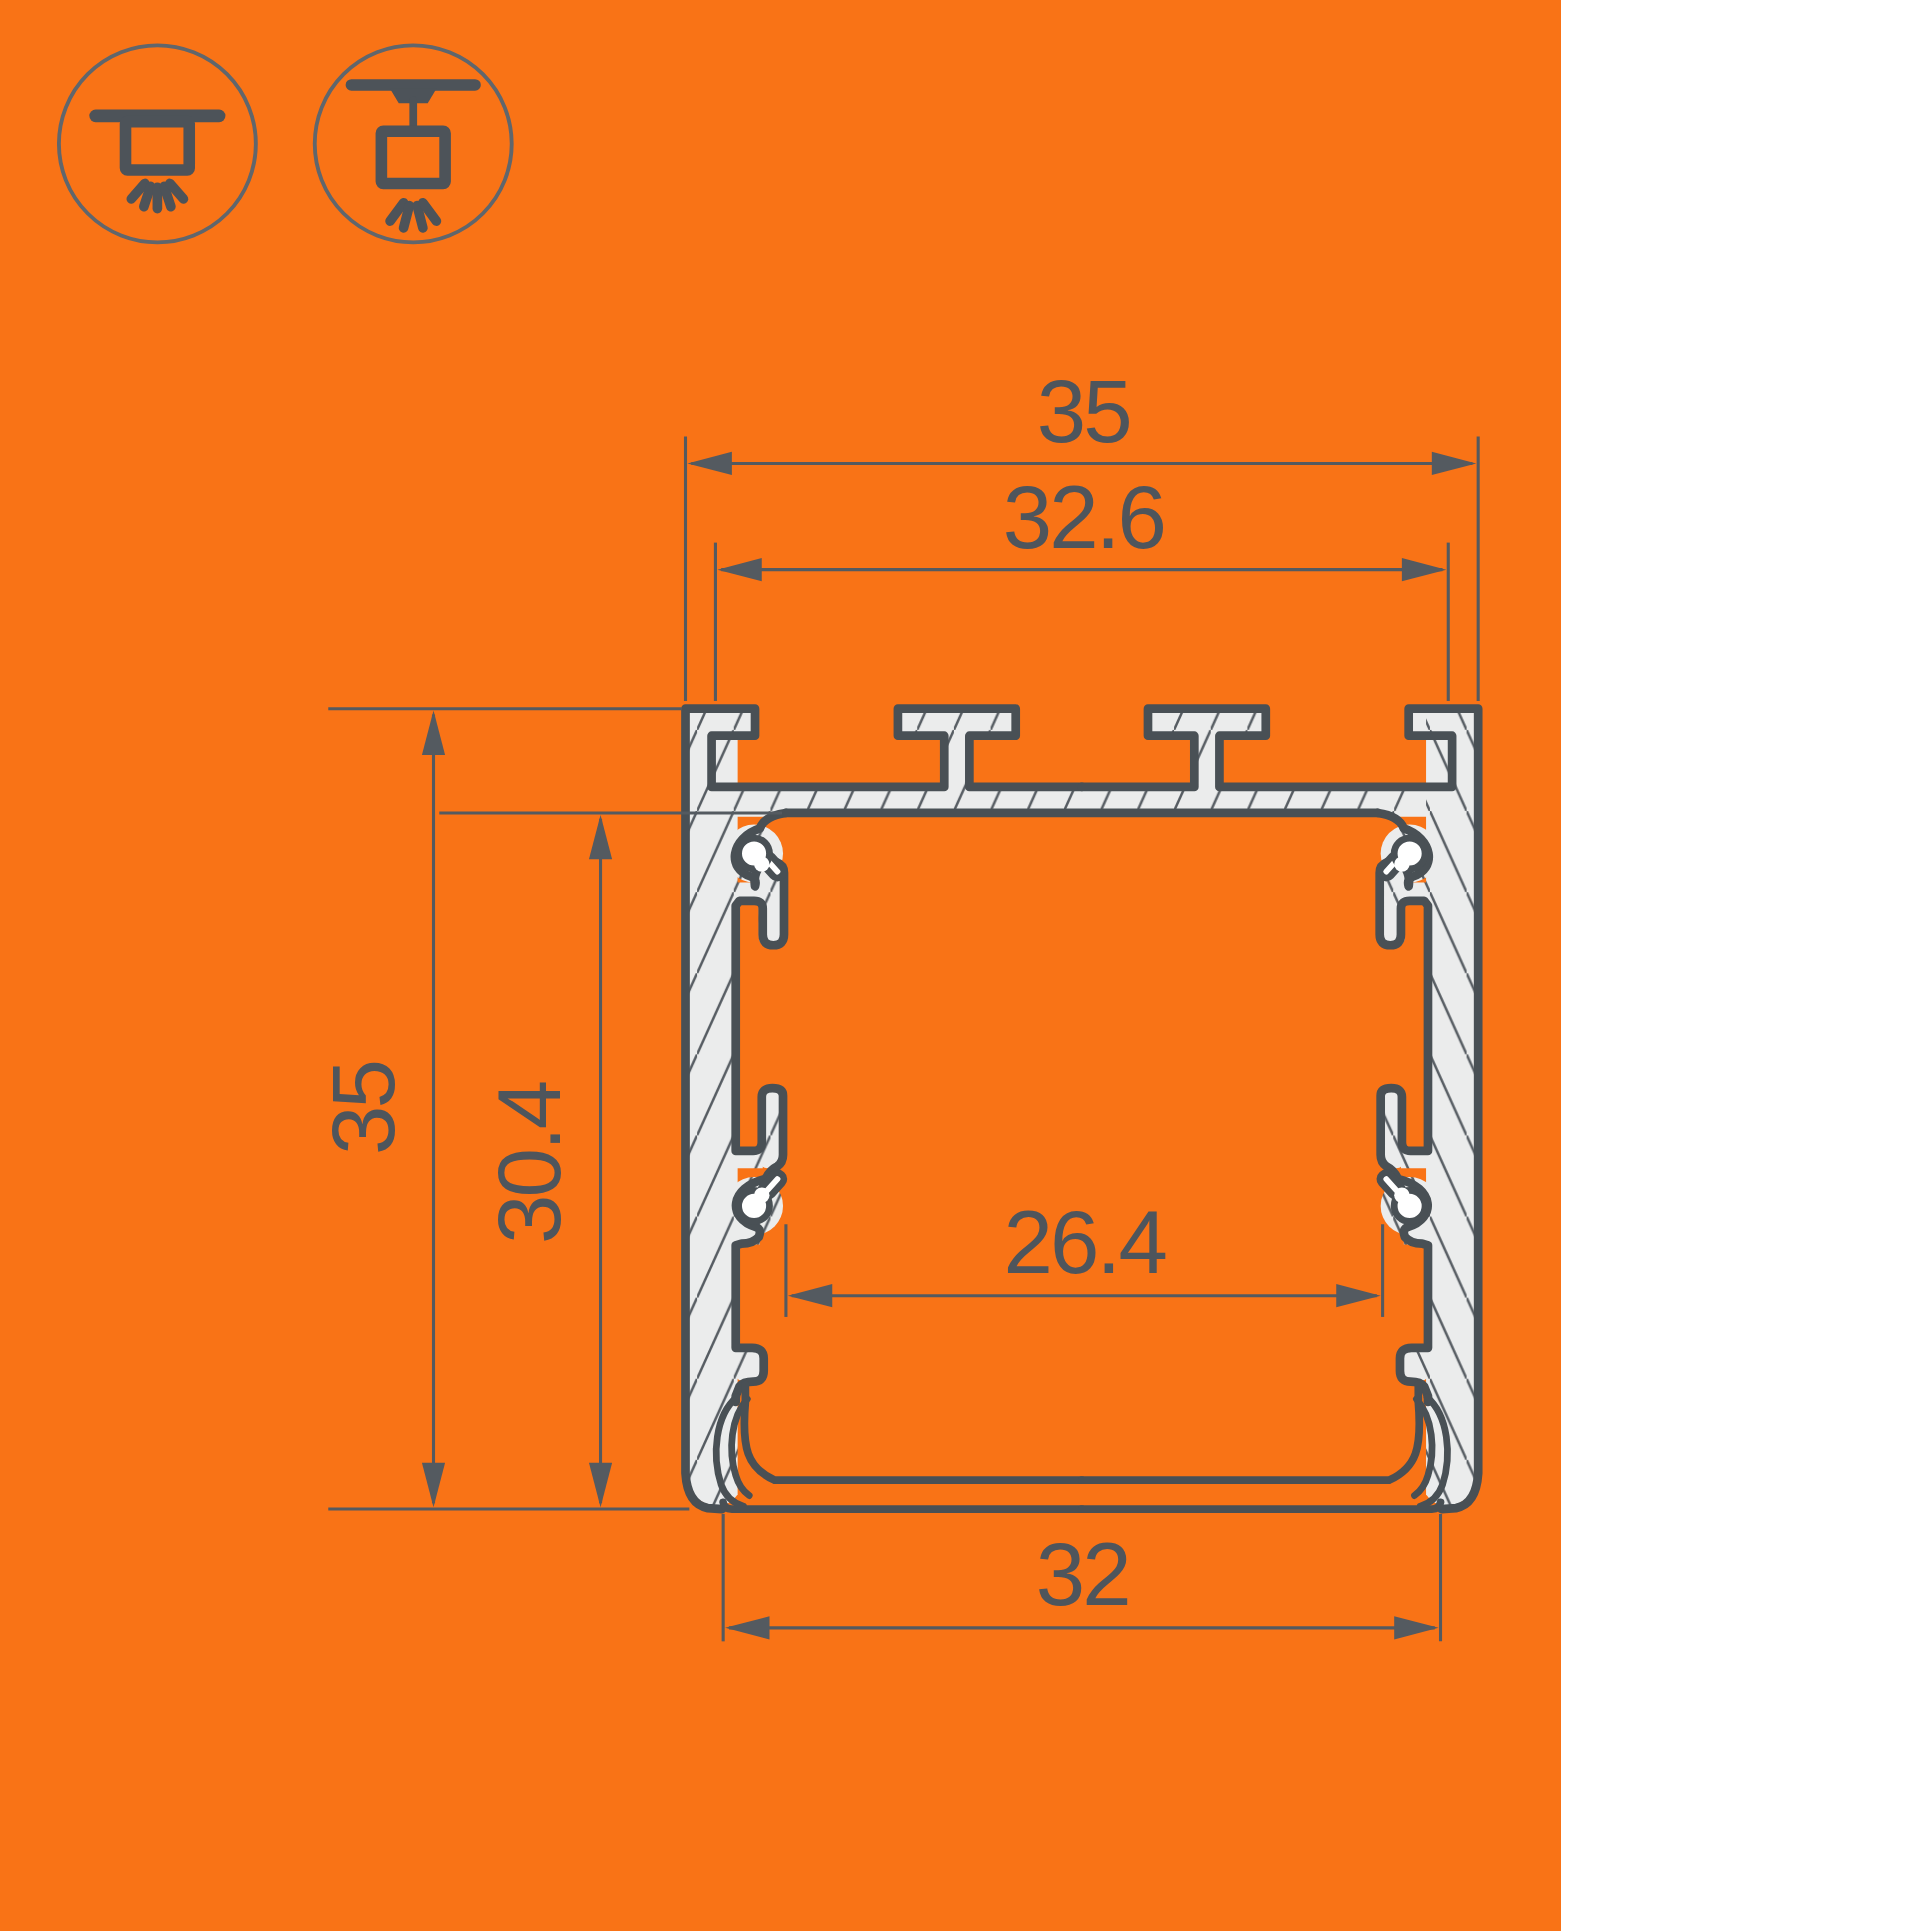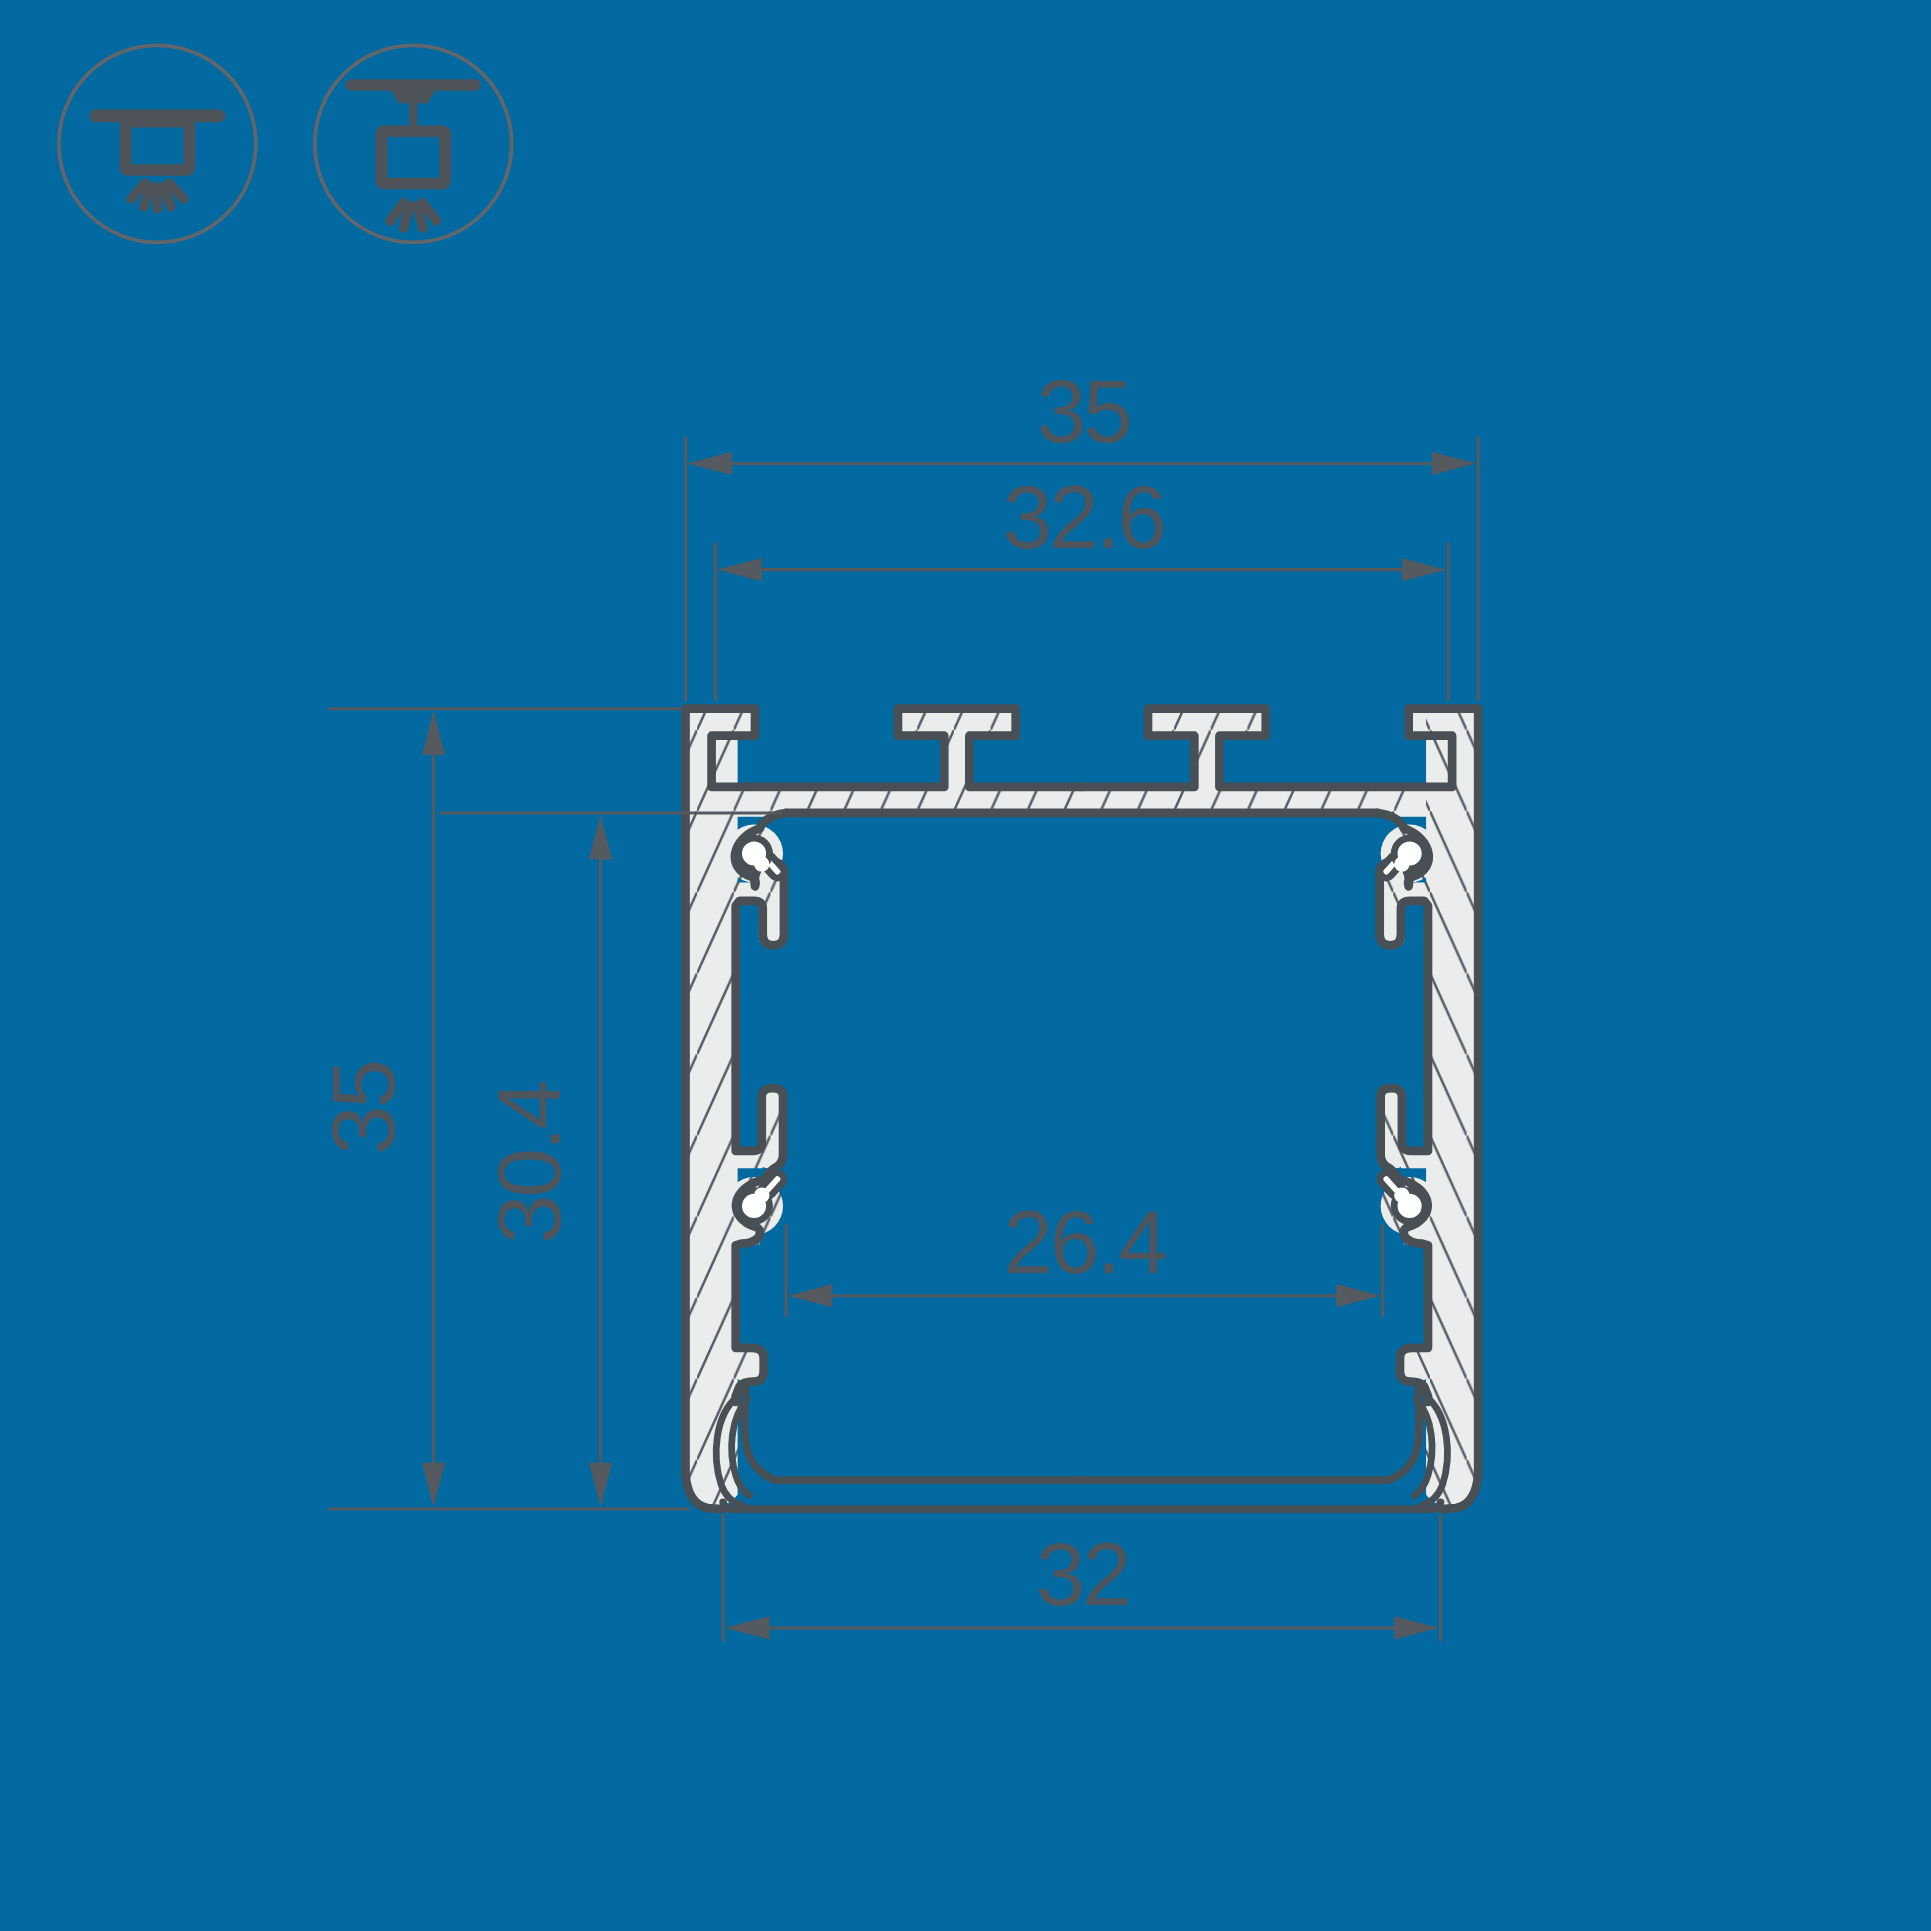--- a/index.html
+++ b/index.html
@@ -1,16 +1,16 @@
 <!DOCTYPE html>
 <html><head>
 <meta charset="utf-8">
 <style>
   html,body{margin:0;padding:0;background:#ffffff;}
-  .page{width:1931px;height:1931px;position:relative;background:#0369a1;overflow:hidden;}
+  .page{width:1561px;height:1931px;position:relative;background:#f97316;overflow:hidden;}
   svg{display:block;}
   .dim-text{
     font-family:"Liberation Sans","DejaVu Sans",sans-serif;
     font-weight:400;
     letter-spacing:-3px;
     fill:#4e555c;
   }
 </style>
 </head>
 <body>

